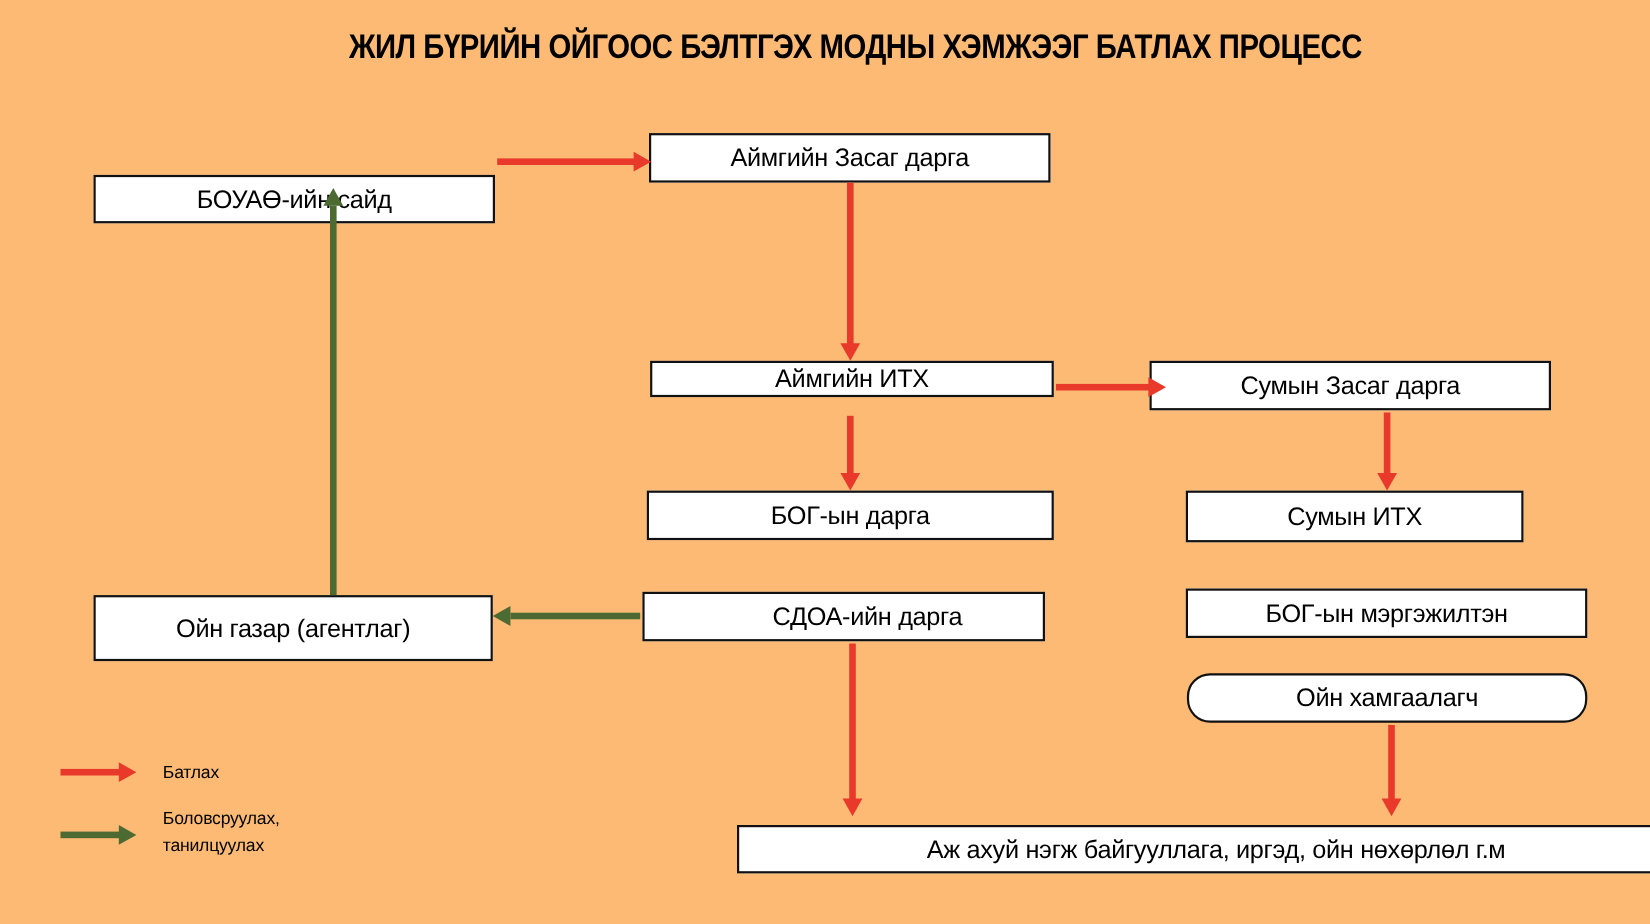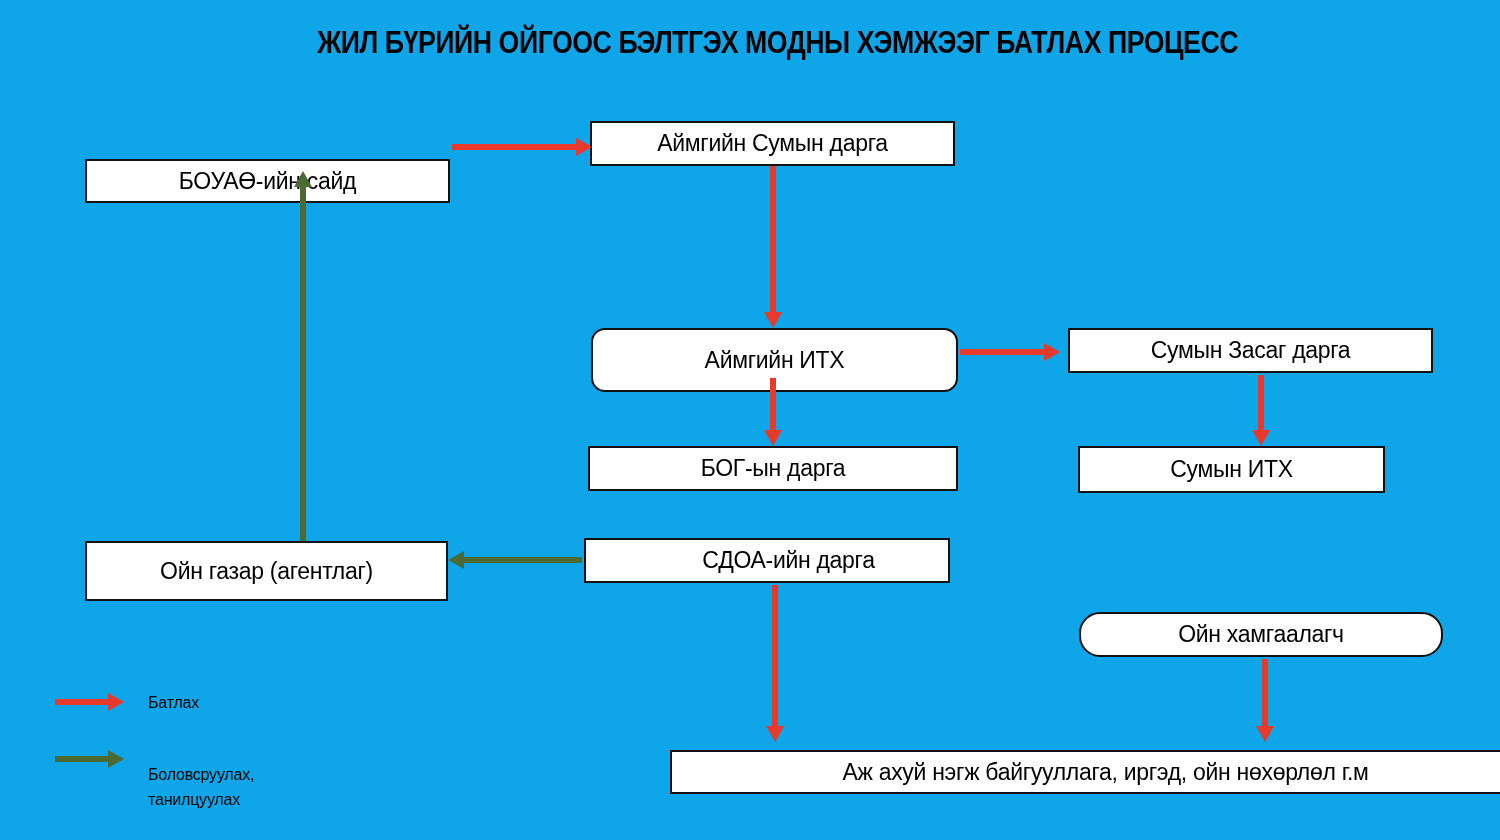--- a/index.html
+++ b/index.html
@@ -5,21 +5,21 @@
   :root {
     --approve: #E8392B;
     --develop: #4C6A32;
     --ink: #111111;
   }
   html, body { margin: 0; padding: 0; background: #ffffff; }
   .canvas {
     position: relative;
     width: 1500px;
     height: 840px;
-    background: #0ea5e9;
+    background: #fdba74;
     font-family: "Liberation Sans", sans-serif;
     overflow: hidden;
   }
   .title {
     position: absolute;
     left: 250px;
     top: 26px;
     width: 960px;
     text-align: center;
     font-size: 31px;
@@ -81,27 +81,28 @@
   }
 </style>
 </head>
 <body>
 
 <div class="canvas">
 
   <div class="title">ЖИЛ БҮРИЙН ОЙГООС БЭЛТГЭХ МОДНЫ ХЭМЖЭЭГ БАТЛАХ ПРОЦЕСС</div>
 
   <div class="node" style="left:85px;  top:127px; width:365px; height:44px;margin-top:32px;">БОУАӨ-ийн сайд</div>
-  <div class="node" style="left:590px; top:121px; width:365px; height:45px;">Аймгийн Сумын дарга</div>
-  <div class="node" style="left:591px; top:328px; width:367px; height:64px;border-radius:14px;">Аймгийн ИТХ</div>
-  <div class="node" style="left:1068px; top:328px; width:365px; height:45px;">Сумын Засаг дарга</div>
+  <div class="node" style="left:590px; top:121px; width:365px; height:45px;">Аймгийн Засаг дарга</div>
+  <div class="node" style="left:591px; top:328px; width:367px; height:33px;">Аймгийн ИТХ</div>
+  <div class="node" style="left:1045px; top:328px; width:365px; height:45px;">Сумын Засаг дарга</div>
   <div class="node" style="left:588px; top:446px; width:370px; height:45px;">БОГ-ын дарга</div>
   <div class="node" style="left:1078px; top:446px; width:307px; height:47px;">Сумын ИТХ</div>
   <div class="node" style="left:85px;  top:541px; width:363px; height:60px;">Ойн газар (агентлаг)</div>
   <div class="node" style="left:584px; top:538px; width:366px; height:45px;padding-left:43px;">СДОА-ийн дарга</div>
+  <div class="node" style="left:1078px; top:535px; width:365px; height:45px;">БОГ-ын мэргэжилтэн</div>
   <div class="node" style="left:1079px; top:612px; width:364px; height:45px;border-radius:21px;">Ойн хамгаалагч</div>
   <div class="node" style="left:670px; top:750px; width:871px; height:44px;">Аж ахуй нэгж байгууллага, иргэд, ойн нөхөрлөл г.м</div>
 
   <div class="shaft h red" style="left:452px; top:144px; width:126px;"></div>
   <div class="head right redc" style="left:576px; top:138px;"></div>
 
   <div class="shaft v red" style="left:770px; top:166px; height:148px;"></div>
   <div class="head down redc" style="left:764px; top:312px;"></div>
 
   <div class="shaft h red" style="left:960px; top:349px; width:86px;"></div>
@@ -124,18 +125,18 @@
 
   <div class="shaft v green" style="left:300px; top:187px; height:354px;"></div>
   <div class="head up greenc" style="left:294px; top:171px;"></div>
 
   <div class="shaft h red" style="left:55px; top:699px; width:55px;"></div>
   <div class="head right redc" style="left:108px; top:693px;"></div>
   <div class="legend-label" style="left:148px; top:690px;">Батлах</div>
 
   <div class="shaft h green" style="left:55px; top:756px; width:55px;"></div>
   <div class="head right greenc" style="left:108px; top:750px;"></div>
-  <div class="legend-label" style="left:148px; top:732px;margin-top:30px;">
+  <div class="legend-label" style="left:148px; top:732px;">
     <div>Боловсруулах,</div>
     <div>танилцуулах</div>
   </div>
 
 </div>
 
 </body></html>

